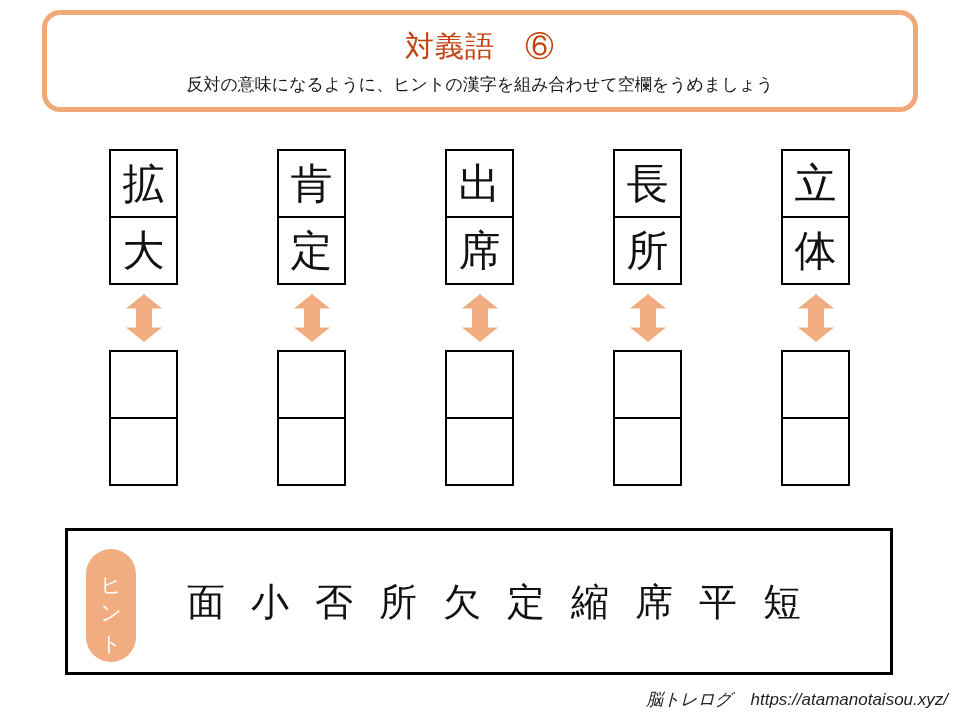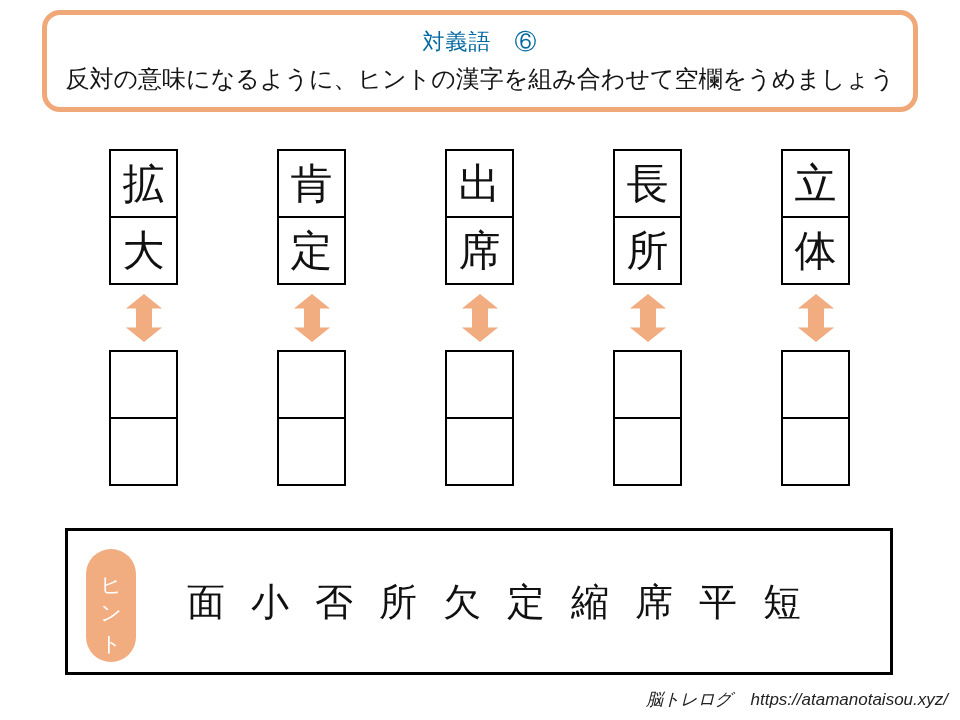--- a/index.html
+++ b/index.html
@@ -22,26 +22,26 @@
     border: 5px solid #F0A878;
     border-radius: 18px;
     background: #ffffff;
     display: flex;
     flex-direction: column;
     align-items: center;
     justify-content: center;
     gap: 6px;
   }
   .header-title {
-    font-size: 22px;
+    font-size: 29px;
     letter-spacing: 1px;
-    color: #0369a1;
+    color: #c2410c;
   }
   .header-subtitle {
-    font-size: 24px;
+    font-size: 17px;
     color: #141414;
     white-space: nowrap;
     font-family: Liberation Mono, monospace;
   }
 
   
   .columns {
     position: absolute;
     left: 109px; top: 149px;
     display: flex;

